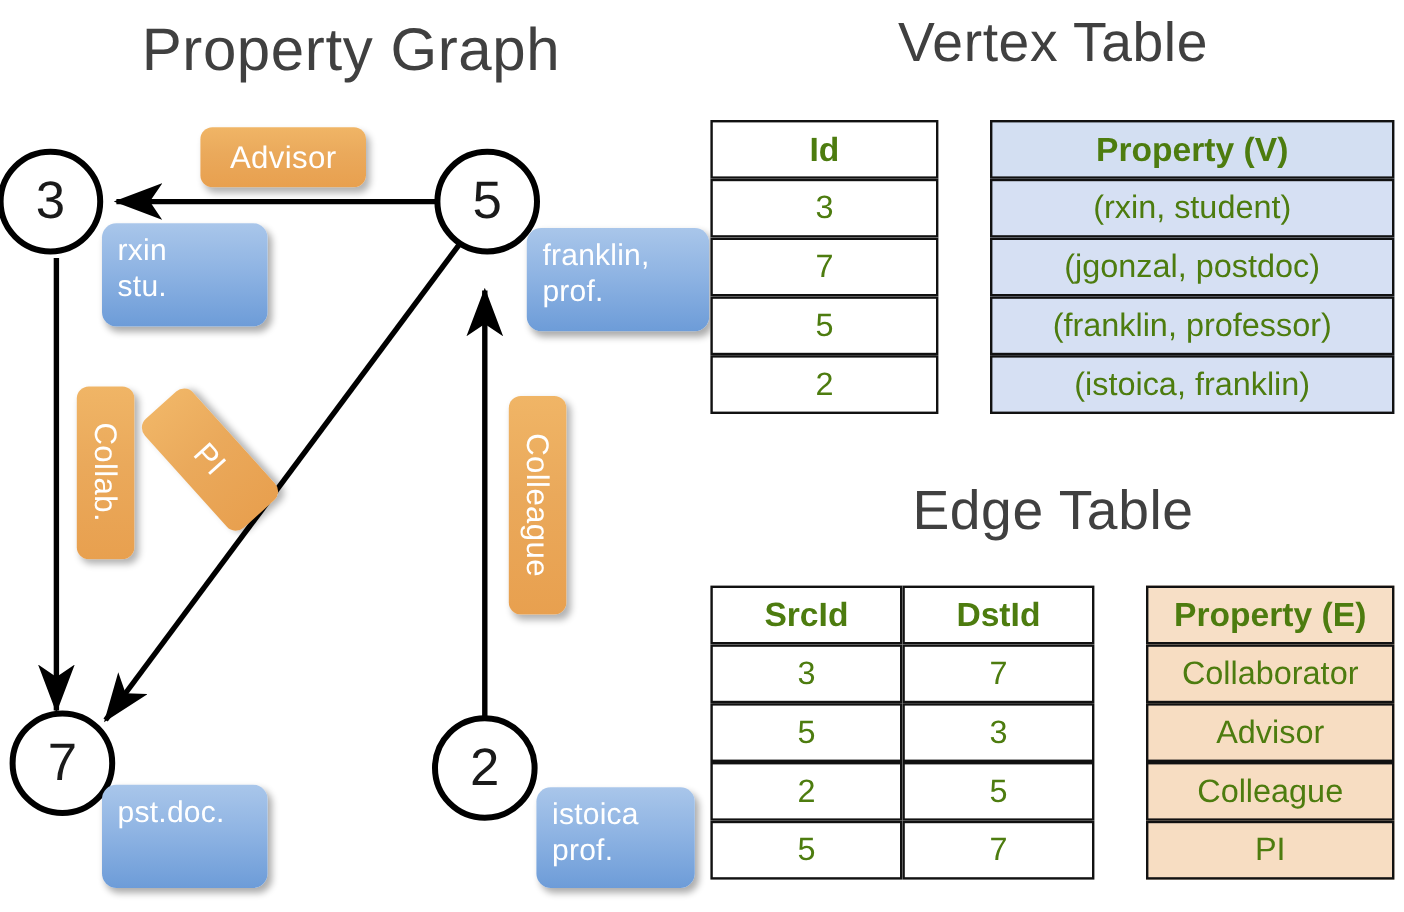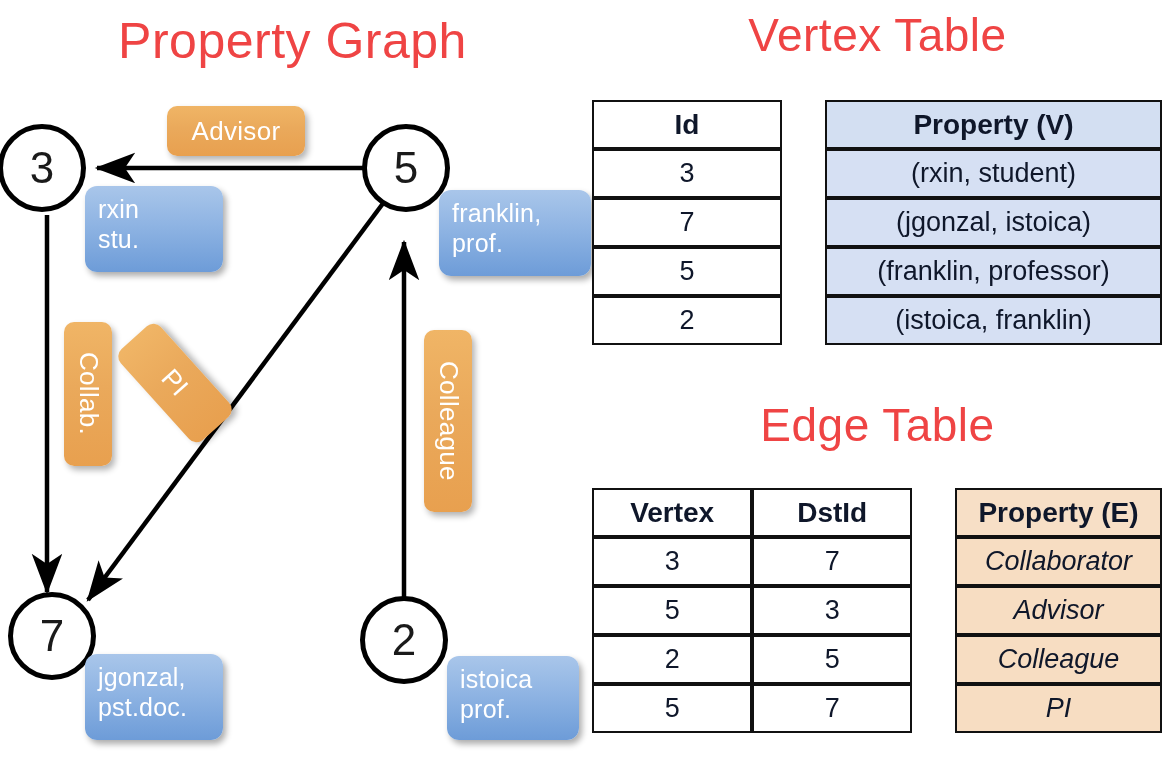--- a/index.html
+++ b/index.html
@@ -1,19 +1,19 @@
 <!DOCTYPE html>
 <html><head>
 <meta charset="utf-8">
 <style>
   html,body{margin:0;padding:0;background:#ffffff;}
   body{width:1170px;height:760px;position:relative;overflow:hidden;
        font-family:"Liberation Sans","DejaVu Sans",sans-serif;color:#000;}
 
-  .title{position:absolute;font-weight:300;color:#ef4444;white-space:nowrap;
+  .title{position:absolute;font-weight:300;color:#404040;white-space:nowrap;
          letter-spacing:.5px;font-family:"Liberation Sans","DejaVu Sans",sans-serif;}
 
   #graph-title{left:0;top:12px;width:585px;text-align:center;font-size:50px;}
   #vertex-title{left:585px;top:8px;width:585px;text-align:center;font-size:46px;}
   #edge-title{left:585px;top:398px;width:585px;text-align:center;font-size:46px;}
 
   
   #graph-panel{position:absolute;left:0;top:0;width:585px;height:760px;}
   #graph-svg{position:absolute;left:0;top:0;width:585px;height:760px;}
 
@@ -32,26 +32,26 @@
       box-shadow:3px 4px 6px rgba(0,0,0,.30);
       color:#ffffff;font-size:26px;display:flex;align-items:center;
       justify-content:center;font-weight:400;letter-spacing:.3px;}
 
   .vert-text{writing-mode:vertical-rl;text-orientation:mixed;}
 
   
   .tbl{position:absolute;border-collapse:separate;border-spacing:0;}
   .tbl td,.tbl th{border:2.5px solid #111;font-weight:400;
       font-size:27px;text-align:center;padding:0;height:45px;
-      color:#0f172a;background:#fff;font-family:"Liberation Sans","DejaVu Sans",sans-serif;}
+      color:#4d7c0f;background:#fff;font-family:"Liberation Sans","DejaVu Sans",sans-serif;}
   .tbl th{font-weight:bold;font-size:28px;}
   .hdr-blue{background:#d3dff2 !important;}
   .cell-blue{background:#d6e0f3 !important;}
   .hdr-peach{background:#f7dfc6 !important;margin-top:32px;}
-  .cell-peach{background:#f7ddc2 !important;font-style:italic;}
+  .cell-peach{background:#f7ddc2 !important;}
 
   .tbl-wrap{position:absolute;}
   .col-left{position:absolute;}
   .col-right{position:absolute;padding-left:36px;}
 </style>
 </head>
 <body>
 
 <div class="title" id="graph-title">Property Graph</div>
 <div class="title" id="vertex-title">Vertex Table</div>
@@ -90,21 +90,20 @@
 
   <div class="prop-box" style="left:62px;top:186px;width:138px;height:86px;">
     <div>rxin</div>
     <div>stu.</div>
   </div>
   <div class="prop-box" style="left:416px;top:190px;width:152px;height:86px;">
     <div>franklin,</div>
     <div>prof.</div>
   </div>
   <div class="prop-box" style="left:62px;top:654px;width:138px;height:86px;">
-    <div>jgonzal,</div>
     <div>pst.doc.</div>
   </div>
   <div class="prop-box" style="left:424px;top:656px;width:132px;height:84px;">
     <div>istoica</div>
     <div>prof.</div>
   </div>
 
   <div class="edge-label" style="left:167px;top:106px;width:138px;height:50px;">
     <span>Advisor</span>
   </div>
@@ -146,38 +145,38 @@
 
   <table class="tbl col-right" style="left:197px;top:0;width:373px;">
     <tbody>
         <tr>
       <th class="hdr-blue">Property (V)</th>
     </tr>
     <tr>
           <td class="cell-blue">(rxin, student)</td>
         </tr>
     <tr>
-          <td class="cell-blue">(jgonzal, istoica)</td>
+          <td class="cell-blue">(jgonzal, postdoc)</td>
         </tr>
     <tr>
           <td class="cell-blue">(franklin, professor)</td>
         </tr>
     <tr>
           <td class="cell-blue">(istoica, franklin)</td>
         </tr>
   </tbody>
     </table>
 </div>
 
 <div class="tbl-wrap" style="left:592px;top:488px;width:570px;">
 
   <table class="tbl col-left" style="left:0;top:0;width:320px;">
     <tbody>
         <tr>
-      <th style="width:160px">Vertex</th>
+      <th style="width:160px">SrcId</th>
       <th style="width:160px">DstId</th>
     </tr>
     <tr>
       <td>3</td>
       <td>7</td>
     </tr>
     <tr>
       <td>5</td>
       <td>3</td>
     </tr>

